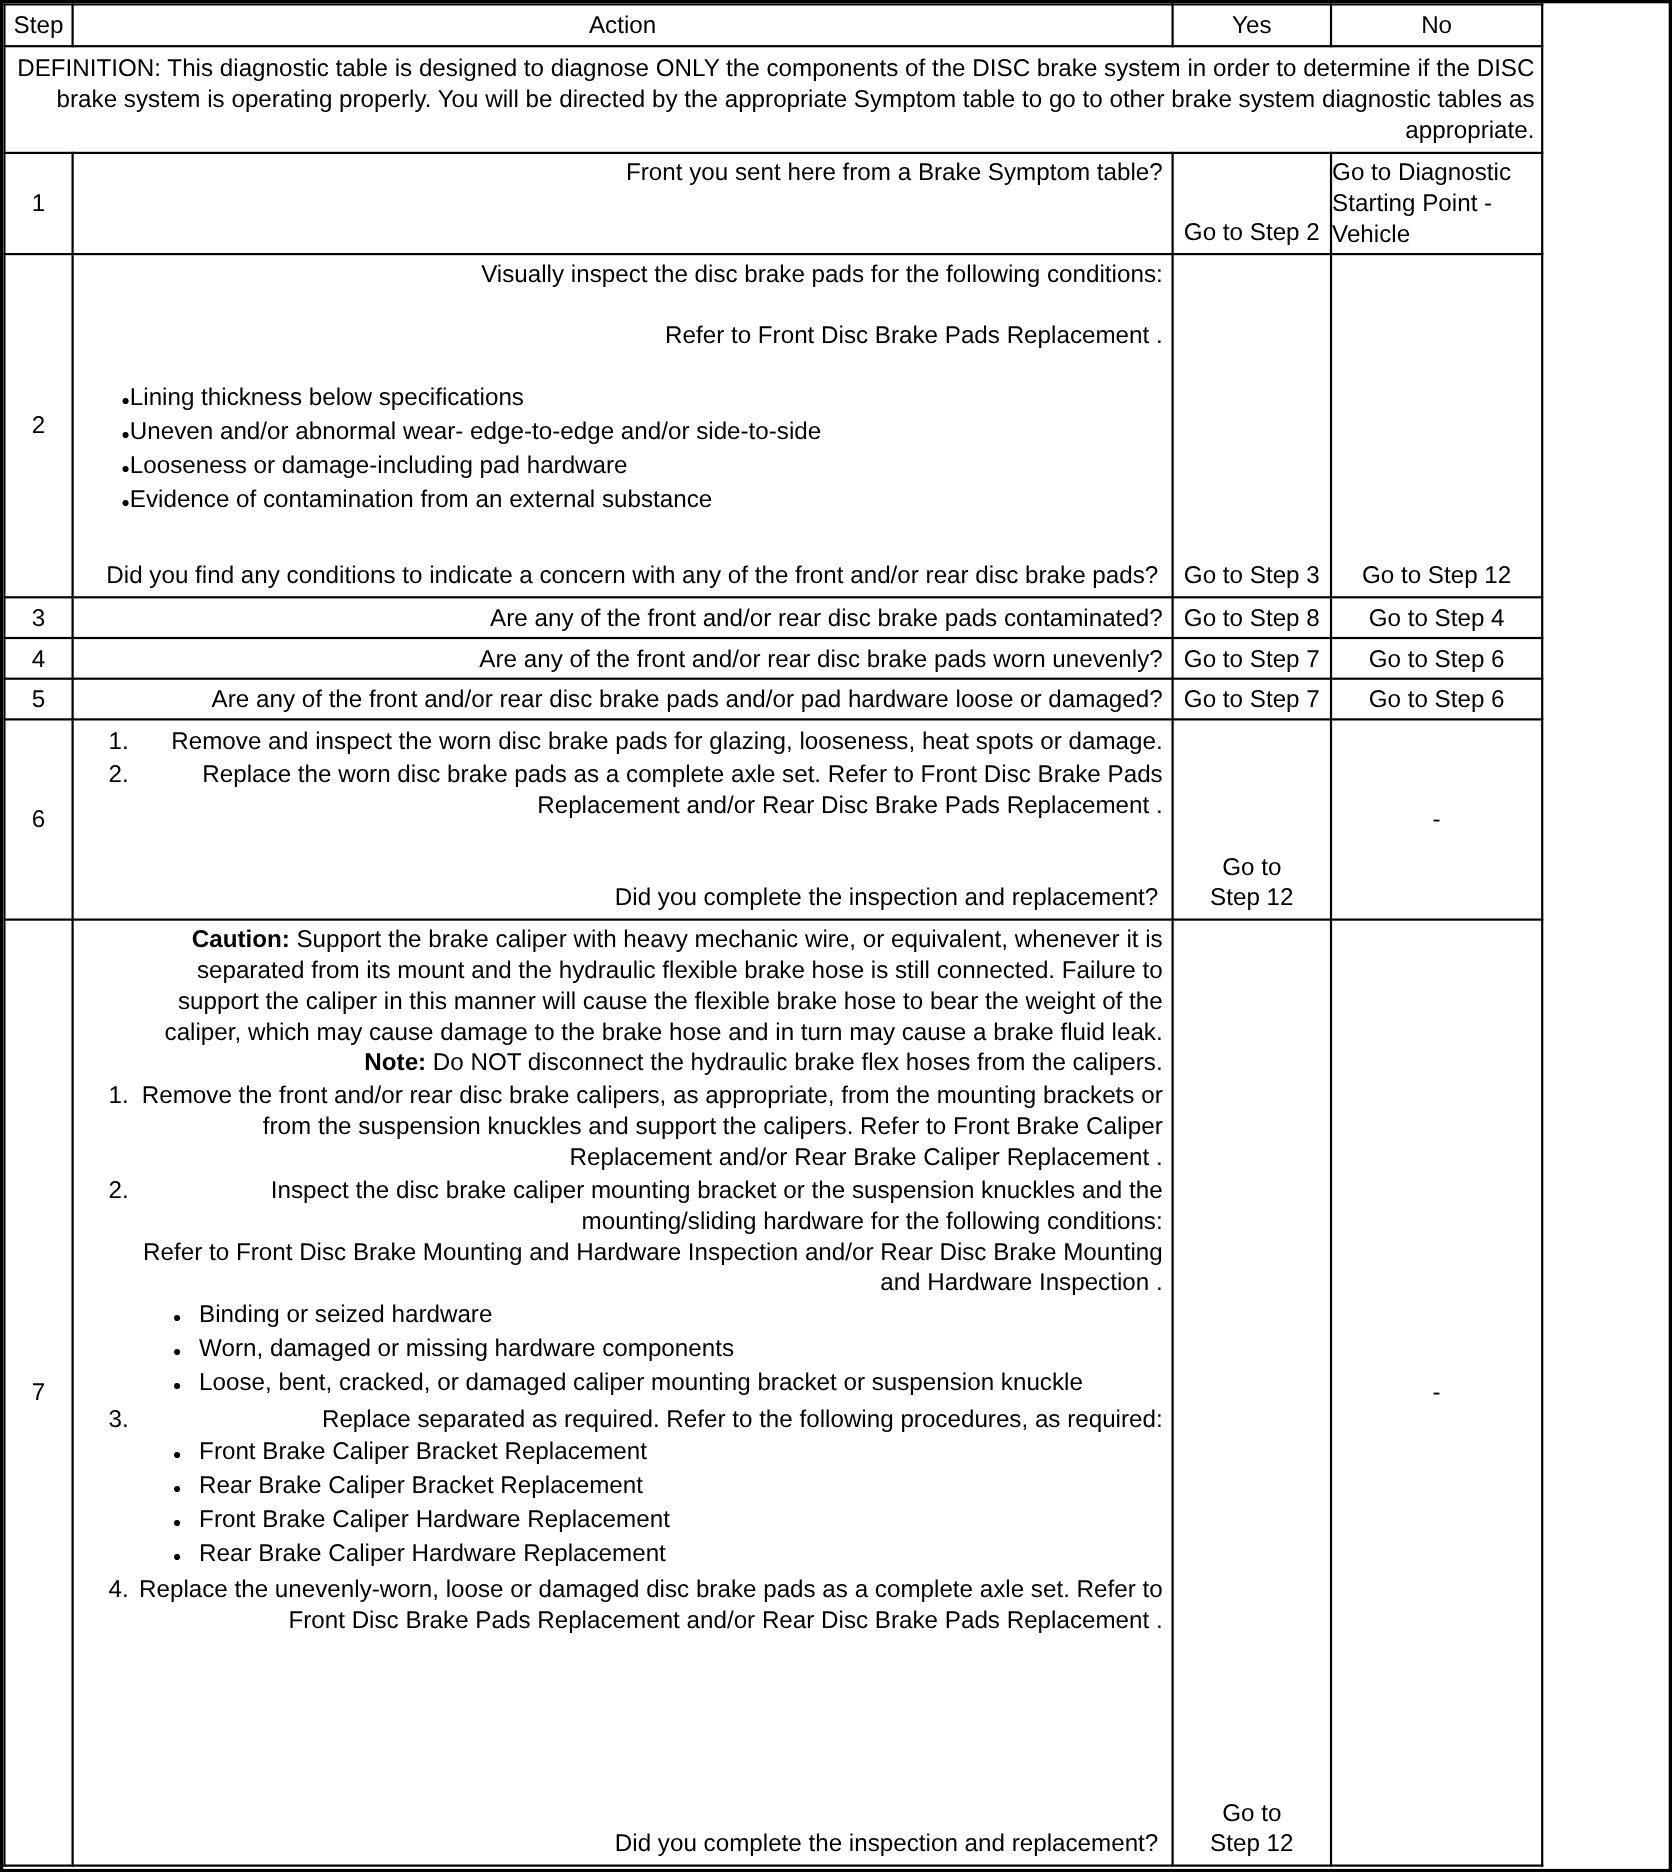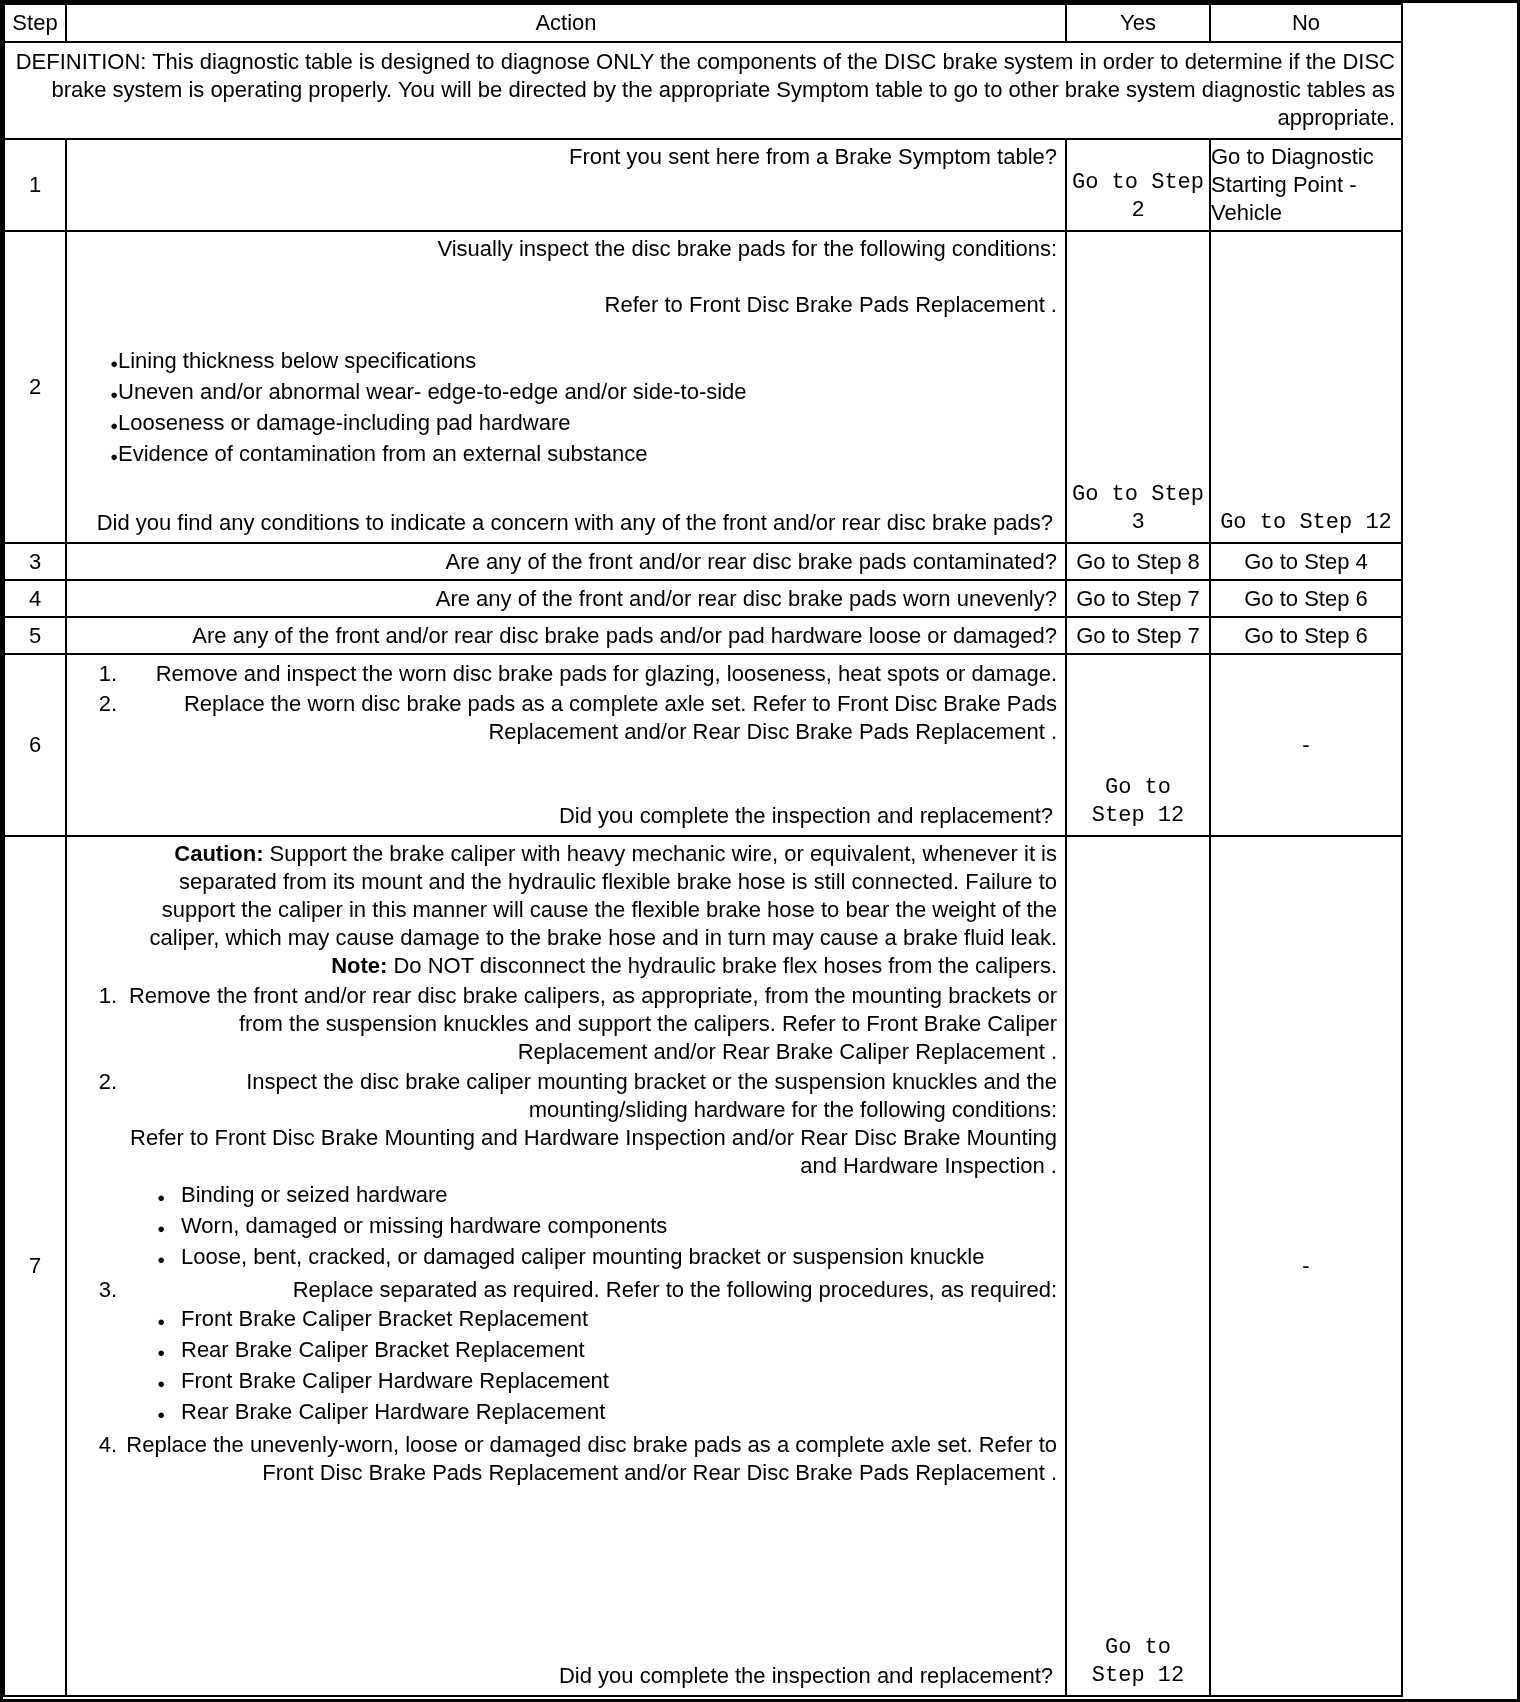--- a/index.html
+++ b/index.html
@@ -31,21 +31,21 @@
     box-sizing: border-box;
     overflow: hidden;
   }
   th {
     font-weight: normal;
     text-align: center;
     vertical-align: middle;
     padding: 2px 4px;
   }
   .step-cell { text-align: center; vertical-align: middle; padding: 2px 2px; }
-  .yn-bottom { vertical-align: bottom; text-align: center; padding: 3px 4px 5px 4px; font-family: Liberation Mono, monospace; }
+  .yn-bottom { vertical-align: bottom; text-align: center; padding: 3px 4px 5px 4px; }
   .yn-middle { vertical-align: middle; text-align: center; padding: 2px 4px; }
   .no-top    { vertical-align: top; text-align: left; padding: 3px 4px 3px 0; }
   .action-mid { vertical-align: middle; }
   .rel { position: relative; }
   .q-bottom { position: absolute; left: 8px; right: 12px; bottom: 5px; }
   .sp { height: 28px; }
   .bullets { margin-left: 20px; }
   .bullet-item { display: flex; }
   .bullet-glyph { flex: 0 0 23px; }
   .bullet-glyph::before { content: "\25CF"; font-size: 13px; }

